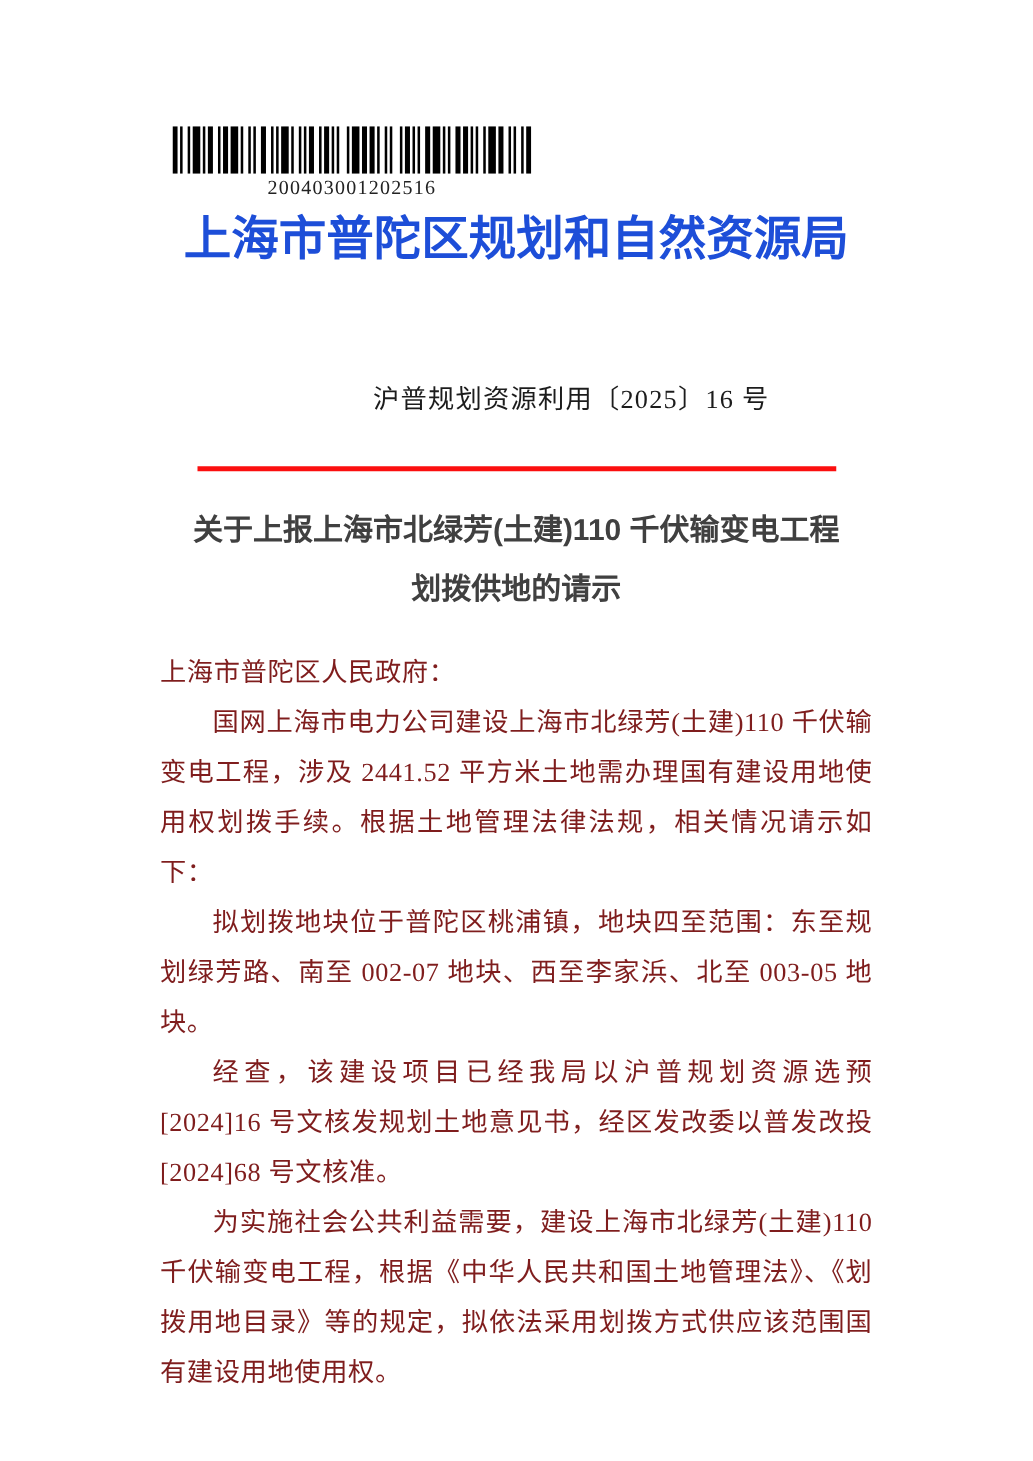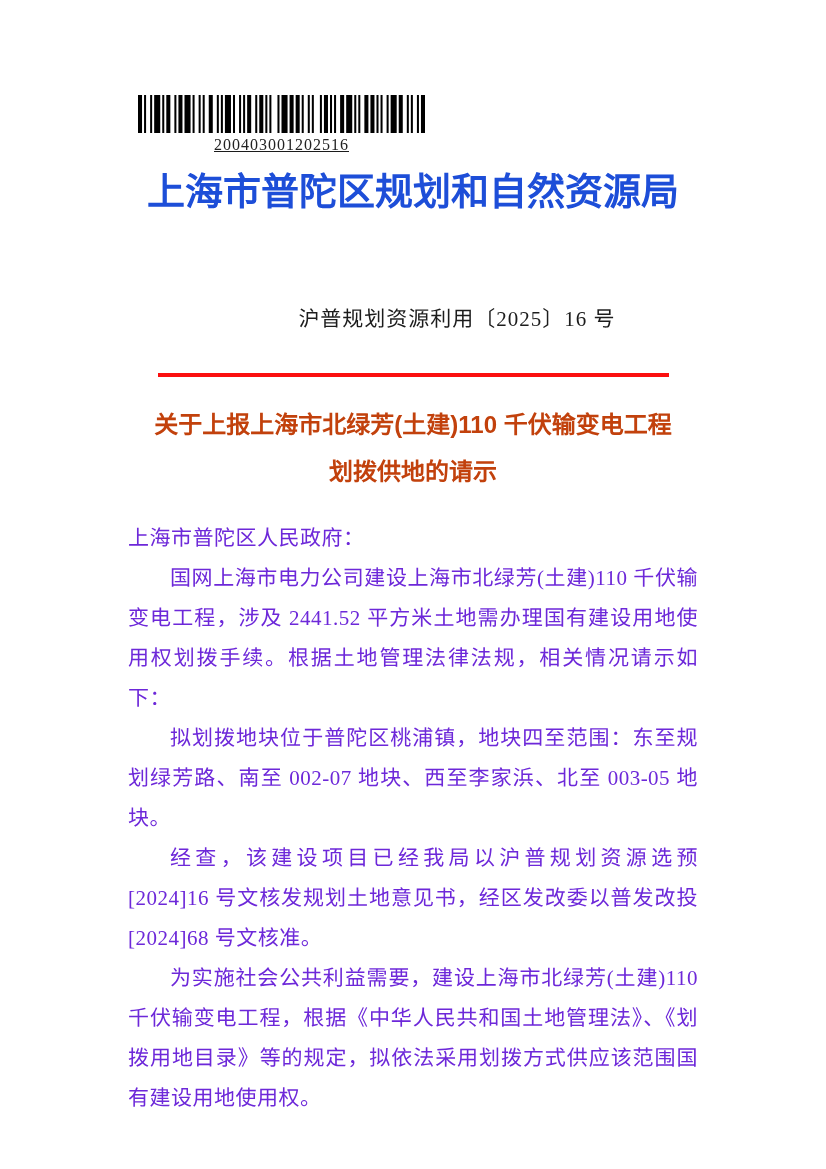--- a/index.html
+++ b/index.html
@@ -12,23 +12,22 @@
     width: 826px;
     height: 1169px;
     background: #ffffff;
     overflow: hidden;
     font-family: "Liberation Serif", serif;
     color: #1c1c1c;
   }
   .barcode-wrap {
     position: absolute;
     left: 138px;
-    top: 95px;
+    top: 101px;
     width: 287px;
-    text-decoration: underline;
   }
   .barcode-svg {
     display: block;
     width: 287px;
     height: 38px;
   }
   .barcode-number {
     margin-top: 3px;
     text-align: center;
     font-size: 16px;
@@ -71,32 +70,32 @@
   .headline {
     position: absolute;
     top: 401px;
     left: 63px;
     width: 700px;
     text-align: center;
     font-family: "Liberation Sans", sans-serif;
     font-weight: bold;
     font-size: 24px;
     line-height: 47px;
-    color: #c2410c;
+    color: #404040;
   }
   .body-text {
     position: absolute;
     top: 518px;
     left: 128px;
     width: 570px;
     font-size: 21px;
     line-height: 40px;
     letter-spacing: 0.5px;
     text-align: justify;
-    color: #6d28d9;
+    color: #7f1d1d;
   }
   .body-text p {
     margin: 0;
   }
   .body-text p.indent {
     text-indent: 2em;
   }
 </style>
 </head>
 <body>

